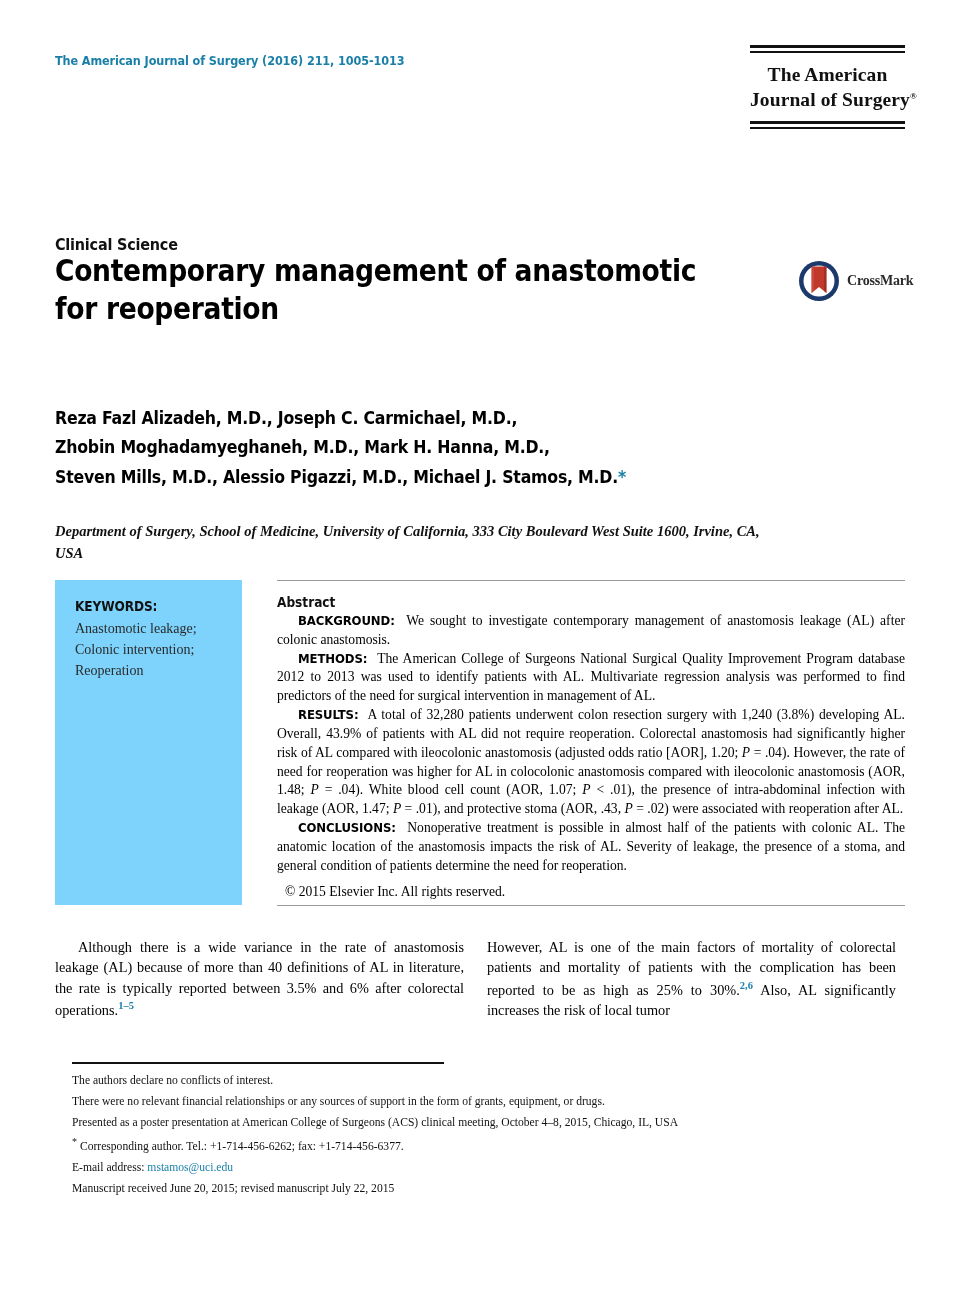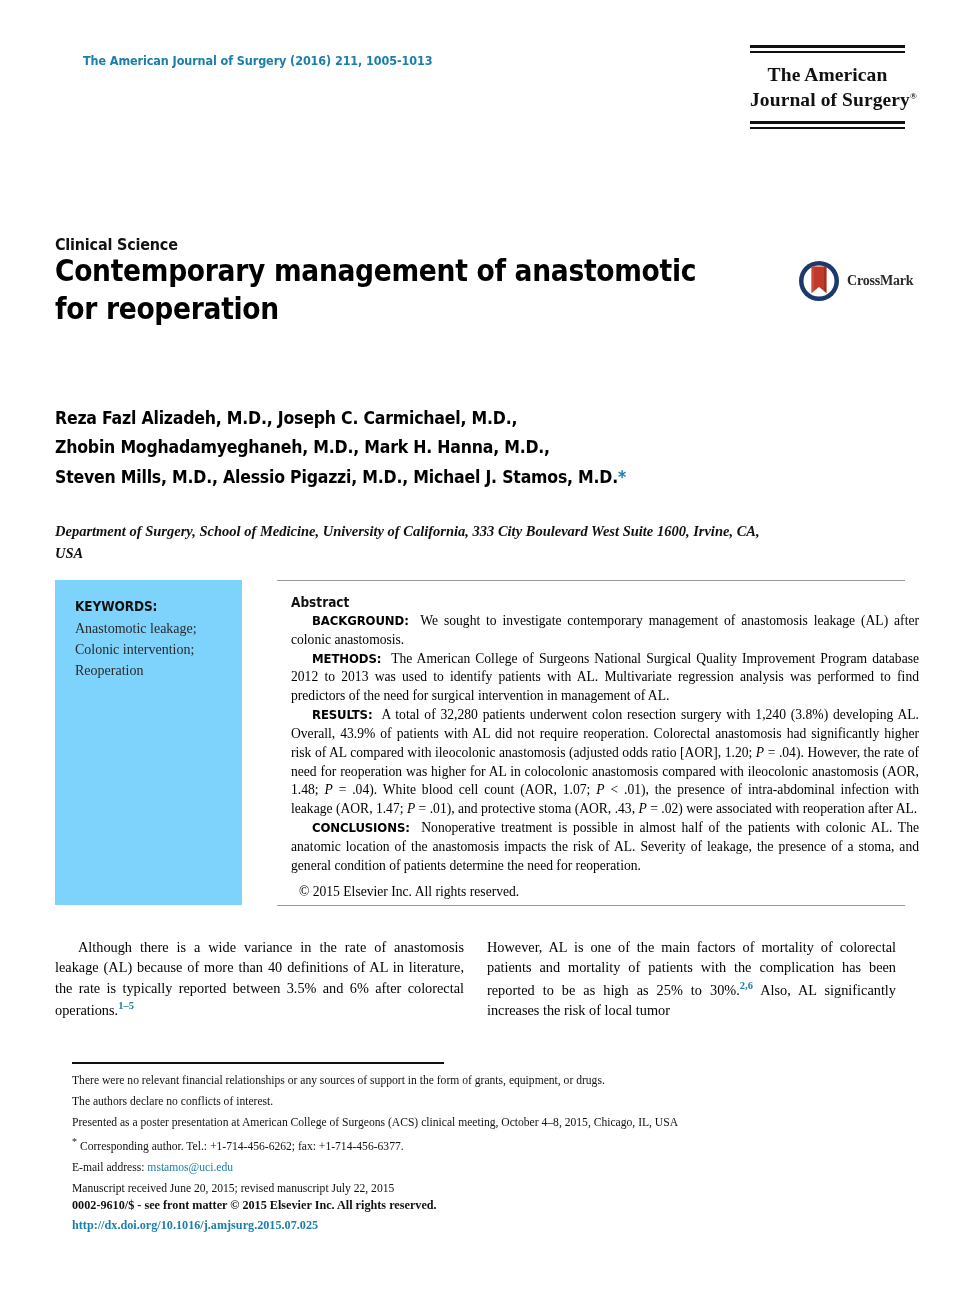--- a/index.html
+++ b/index.html
@@ -34,21 +34,20 @@
   .journal-ref {
     position: absolute;
     left: 0;
     top: 8px;
     font-family: "DejaVu Sans Condensed", "Liberation Sans Narrow", "Liberation Sans", sans-serif;
     font-weight: bold;
     font-size: 12.5px;
     letter-spacing: -0.1px;
     color: #1a7fa8;
     white-space: nowrap;
-    margin-left: 28px;
   }
   .logo-box {
     position: absolute;
     right: 0;
     top: 0;
     width: 155px;
     text-align: center;
   }
   .logo-rule {
     border-top: 3.5px solid #111;
@@ -191,21 +190,21 @@
     margin-bottom: 4px;
   }
   .kw-list {
     font-family: "Liberation Serif", serif;
     font-size: 14px;
     line-height: 1.5;
     color: #2a2a2a;
   }
   .abstract {
     position: absolute;
-    left: 236px;
+    left: 222px;
     top: 14px;
     width: 628px;
   }
   .abs-heading {
     font-family: "DejaVu Sans Condensed", "Liberation Sans Narrow", "Liberation Sans", sans-serif;
     font-weight: bold;
     font-size: 13.5px;
     color: #111;
     margin-bottom: 2px;
   }
@@ -373,26 +372,22 @@
     <div class="col">
       <p><span>Although there is a wide variance in the rate of anastomosis leakage (AL) because of more than 40 definitions of AL in literature, the rate is typically reported between 3.5% and 6% after colorectal operations.</span><sup class="cite">1–5</sup></p>
     </div>
     <div class="col">
       <p class="noindent"><span>However, AL is one of the main factors of mortality of colorectal patients and mortality of patients with the complication has been reported to be as high as 25% to 30%.</span><sup class="cite">2,6</sup> <span>Also, AL significantly increases the risk of local tumor</span></p>
     </div>
   </div>
 
   <div class="foot-rule"></div>
   <div class="footnotes">
+    <div>The authors declare no conflicts of interest.</div>
     <div>There were no relevant financial relationships or any sources of support in the form of grants, equipment, or drugs.</div>
-    <div>The authors declare no conflicts of interest.</div>
     <div>Presented as a poster presentation at American College of Surgeons (ACS) clinical meeting, October 4–8, 2015, Chicago, IL, USA</div>
     <div><span class="star-fn">*</span> <span>Corresponding author. Tel.: +1-714-456-6262; fax: +1-714-456-6377.</span></div>
     <div><span>E-mail address:</span> <span class="link">mstamos@uci.edu</span></div>
     <div>Manuscript received June 20, 2015; revised manuscript July 22, 2015</div>
   </div>
 
-  <div class="imprint">
-    <div>0002-9610/$ - see front matter © 2015 Elsevier Inc. All rights reserved.</div>
-    <div class="doi">http://dx.doi.org/10.1016/j.amjsurg.2015.07.025</div>
-  </div>
 
 </div>
 
 </body></html>

